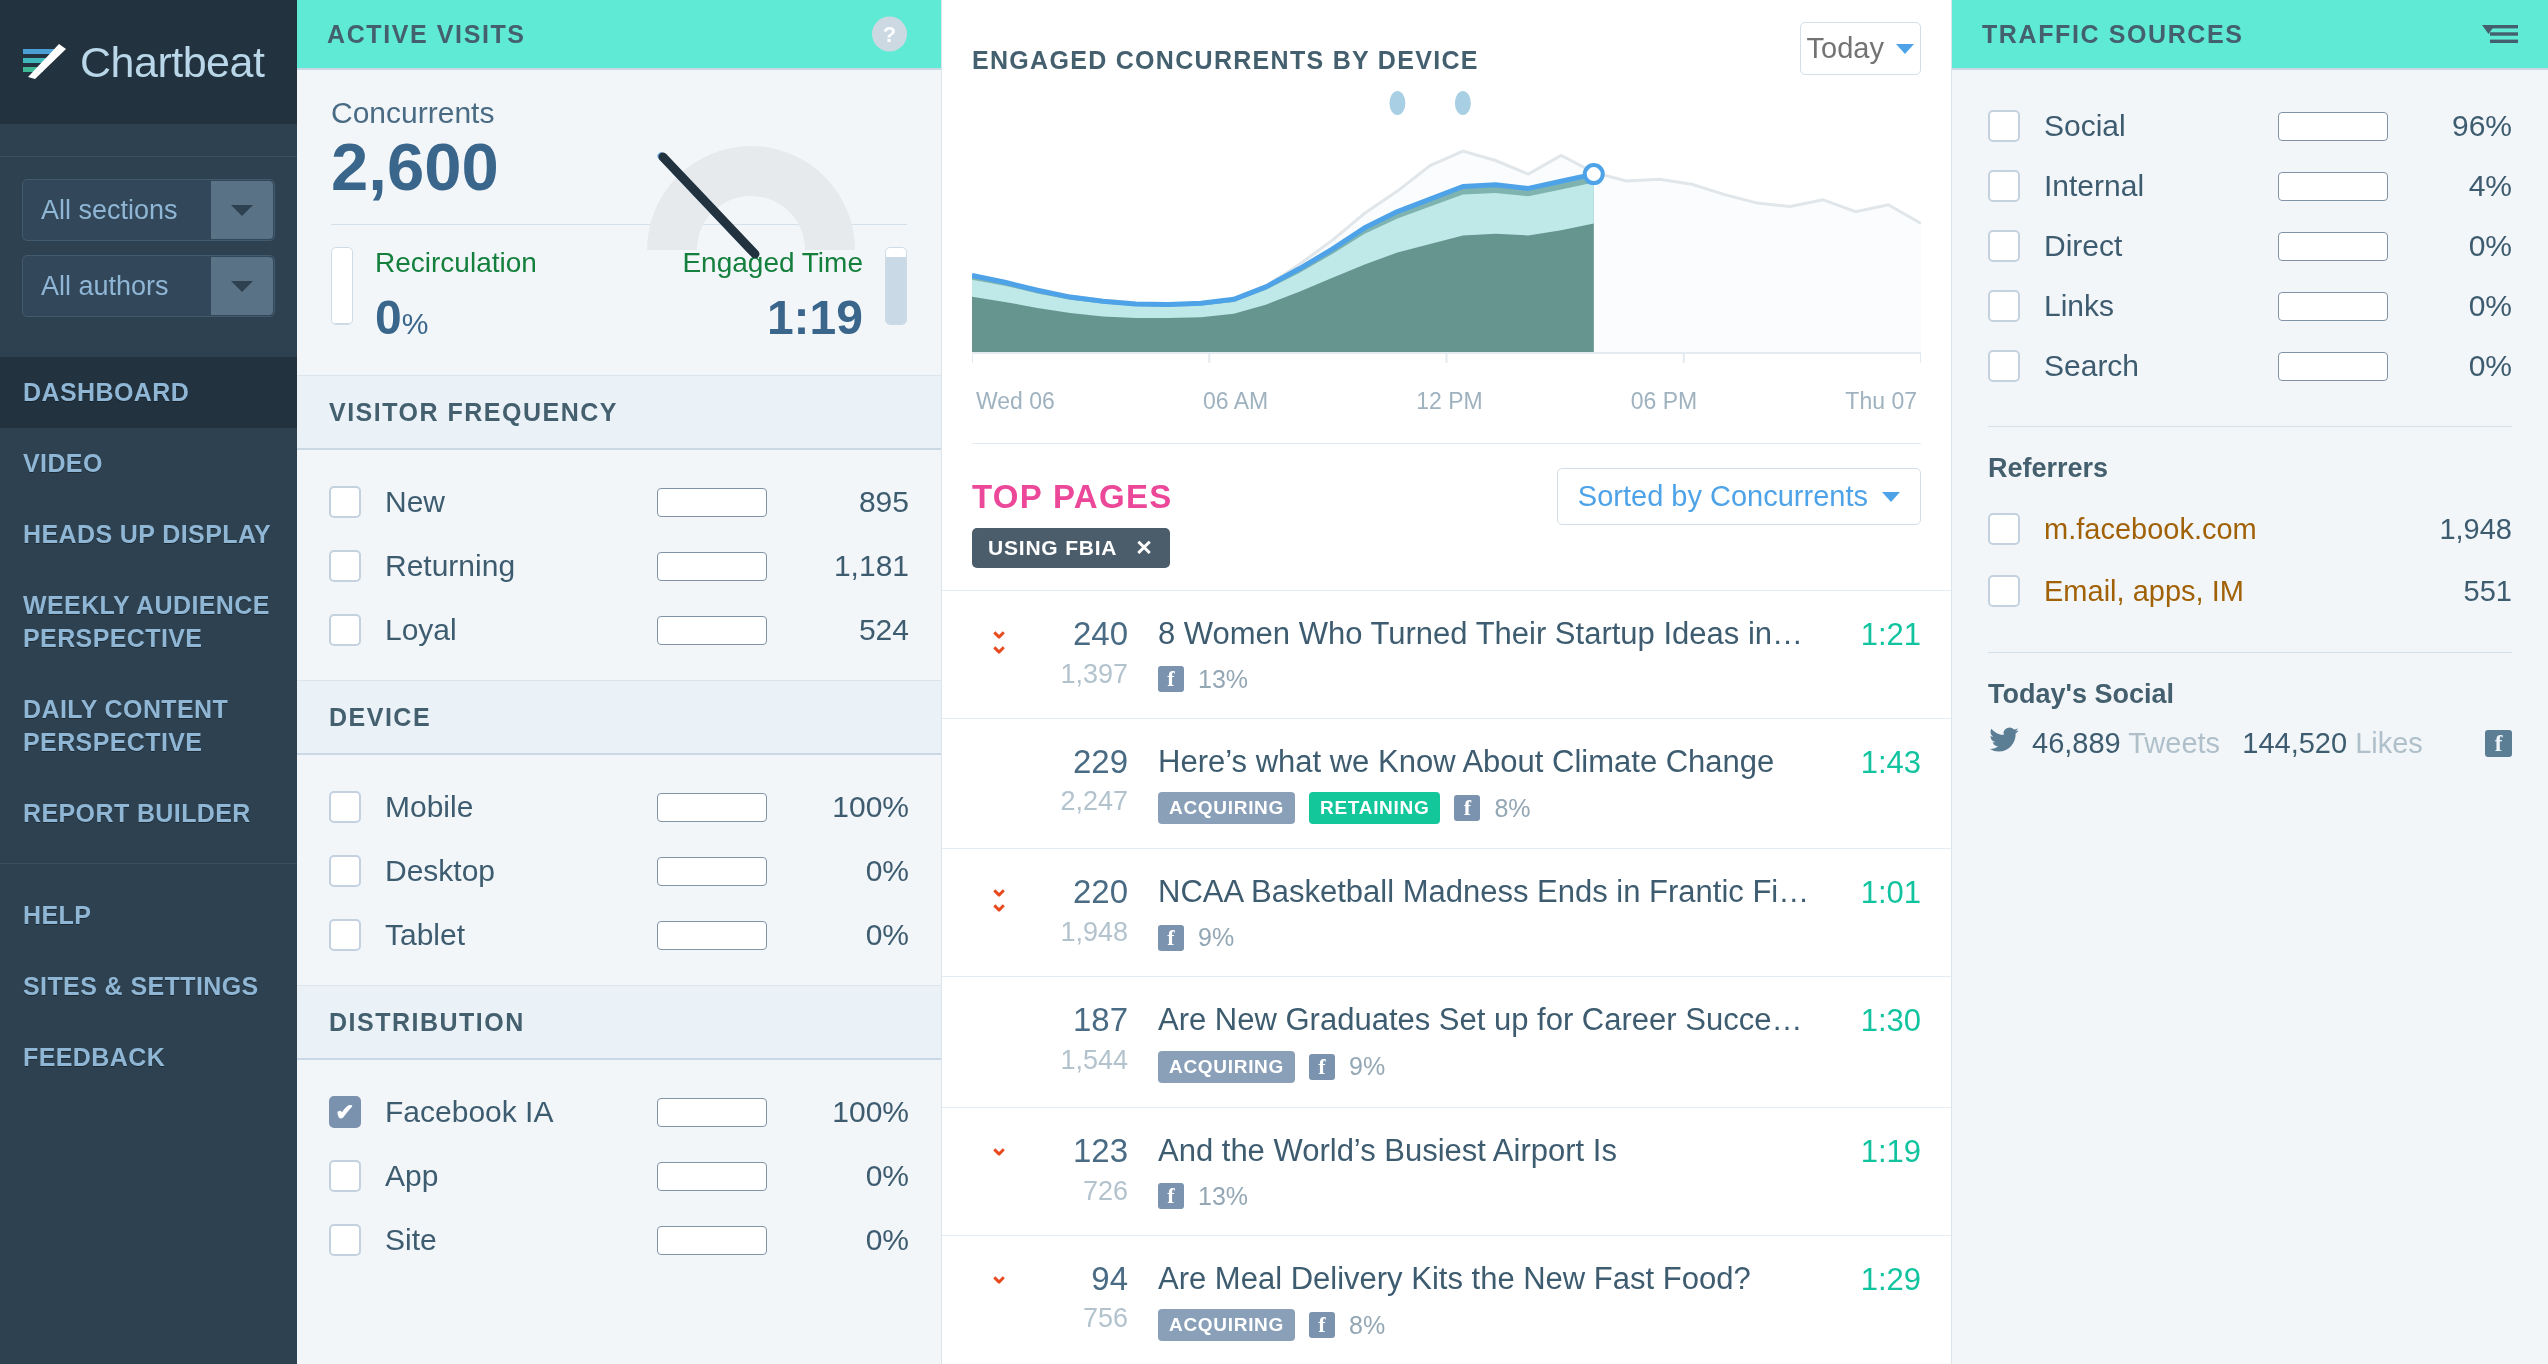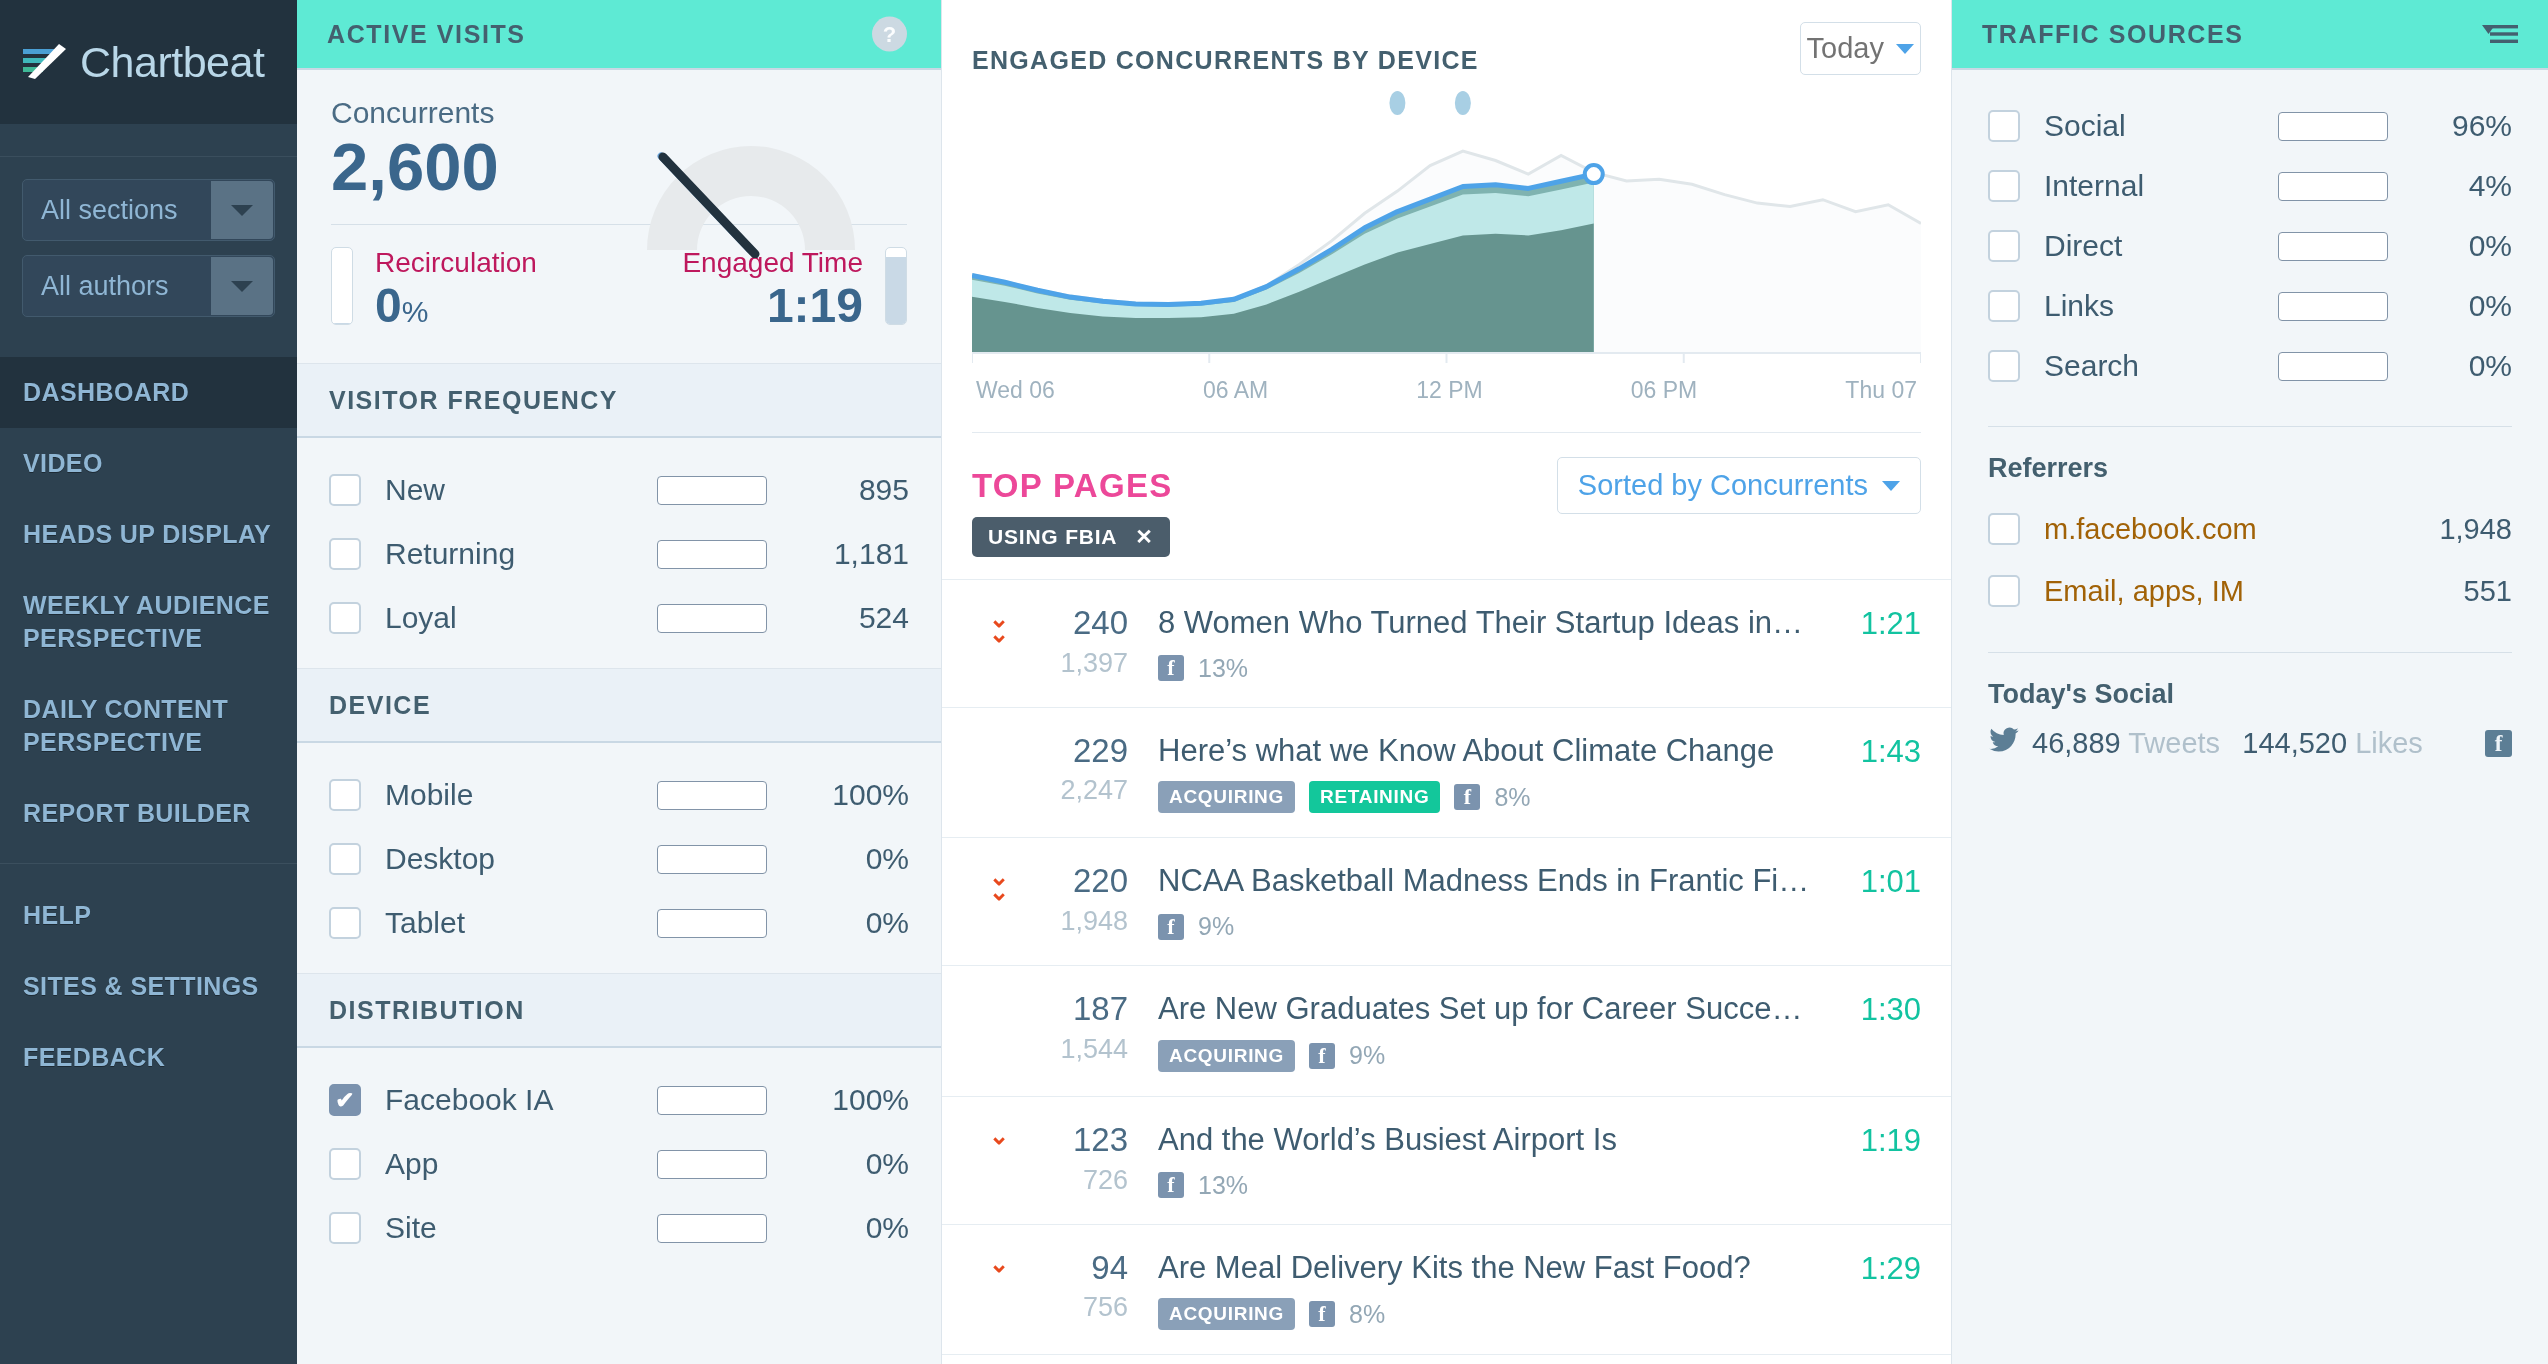--- a/index.html
+++ b/index.html
@@ -89,21 +89,21 @@
     padding: 22px 0 30px 0;
   }
   .av-pill {
     width: 22px; height: 78px; border-radius: 5px;
     border: 1px solid #cfdce5; background: #fff; flex: 0 0 22px;
     position: relative; overflow: hidden;
   }
   .av-pill .fill { position: absolute; left: 0; right: 0; bottom: 0; background: #c9d9e6; }
   .metric-block { flex: 1 1 auto; }
   .metric-block.r { text-align: right; }
-  .metric-label { font-size: 28px; color: #be185d; margin-bottom: 1px; }
+  .metric-label { font-size: 28px; color: #15803d; margin-bottom: 13px; }
   .metric-value { font-size: 48px; font-weight: bold; color: #3a668c; line-height: 1.1; }
   .metric-value .unit { font-size: 30px; font-weight: normal; }
 
   
   .sub-section { border-top: 1px solid #dde5ec; }
   .sub-head {
     height: 74px; background: #eaf1f7; border-bottom: 2px solid #c9d8e4;
     display: flex; align-items: center; padding: 0 32px;
   }
   .sub-head h3 {
@@ -147,21 +147,21 @@
     padding: 9px 6px; display: flex; align-items: center; gap: 12px;
     font-size: 29px; color: #737373; cursor: pointer;
   }
   .today-btn .tri {
     width: 0; height: 0; border-left: 9px solid transparent;
     border-right: 9px solid transparent; border-top: 10px solid #4ea3e8;
   }
   .chart-wrap { position: relative; height: 290px; margin-top: 6px; }
   .chart-axis {
     display: flex; justify-content: space-between; padding: 0 4px;
-    font-size: 23px; color: #9fb2bf; margin-top: 6px;
+    font-size: 23px; color: #9fb2bf; margin-top: 17px;
   }
   .chart-card-rule { height: 1px; background: #e3eaf0; margin-top: 28px; }
 
   .toppages-head {
     display: flex; align-items: flex-start; justify-content: space-between;
     padding: 24px 30px 0 30px;
   }
   .tp-title-wrap { display: flex; flex-direction: column; gap: 12px; }
   .tp-title {
     font-size: 33px; font-weight: bold; color: #ec4899; letter-spacing: 1.3px;

